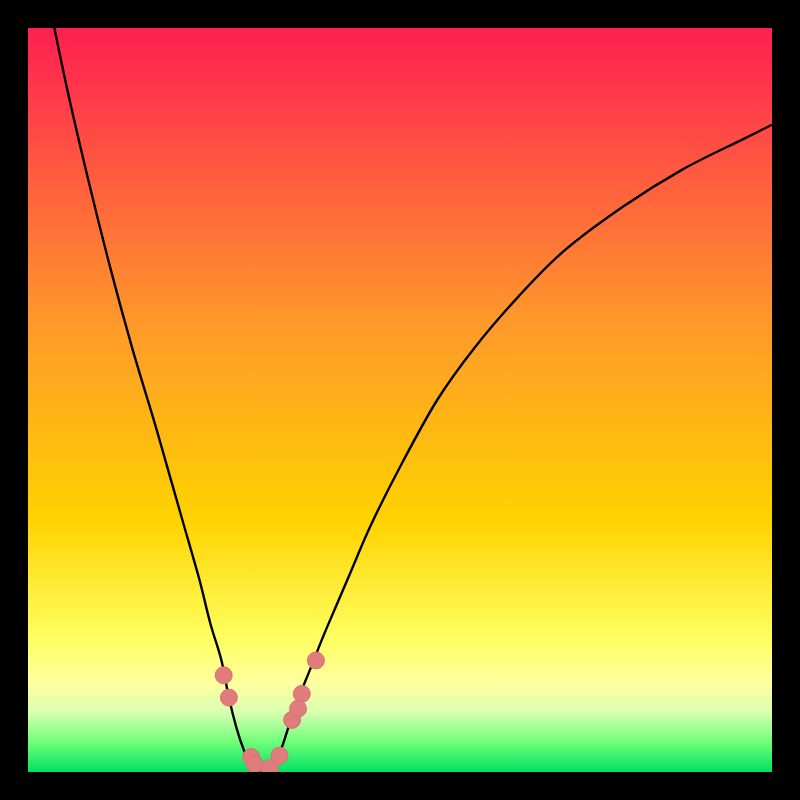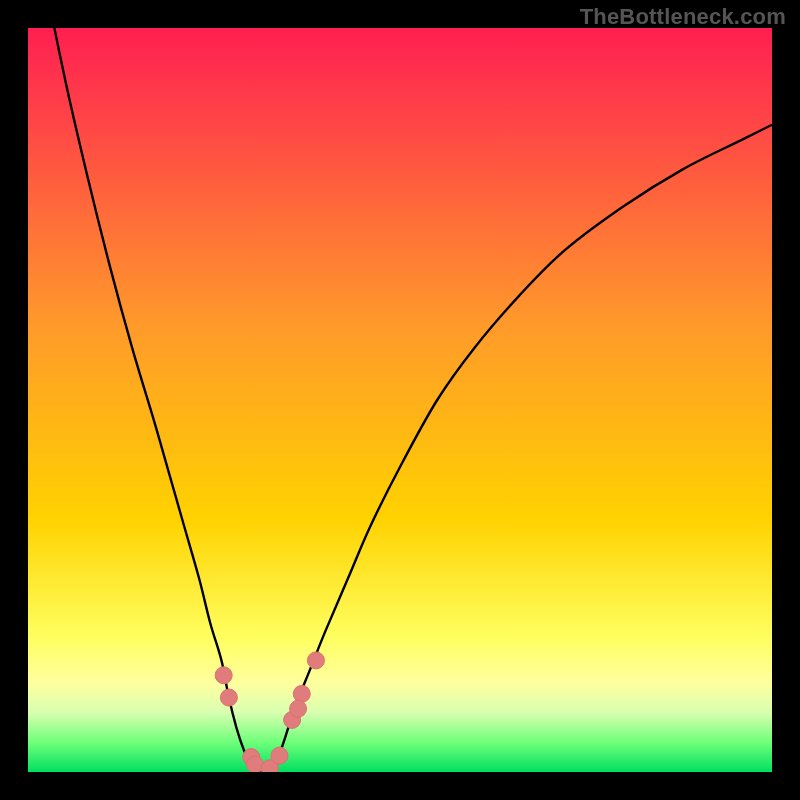--- a/index.html
+++ b/index.html
@@ -36,21 +36,20 @@
   }
   svg {
     display: block;
   }
 </style>
 </head>
 <body>
 
 <div class="frame">
 
-  <div class="watermark">TheBottleneck.com</div>
 
   <div class="plot-outer">
     <svg id="plot-svg" width="744" height="744" viewBox="0 0 744 744">
       <defs>
         <linearGradient id="bg-grad" x1="0" y1="0" x2="0" y2="1">
             <stop offset="0%" stop-color="#ff1f50"></stop>
             <stop offset="9%" stop-color="#ff3a4a"></stop>
             <stop offset="40%" stop-color="#ff9a2a"></stop>
             <stop offset="66%" stop-color="#ffd200"></stop>
             <stop offset="82%" stop-color="#ffff60"></stop>

